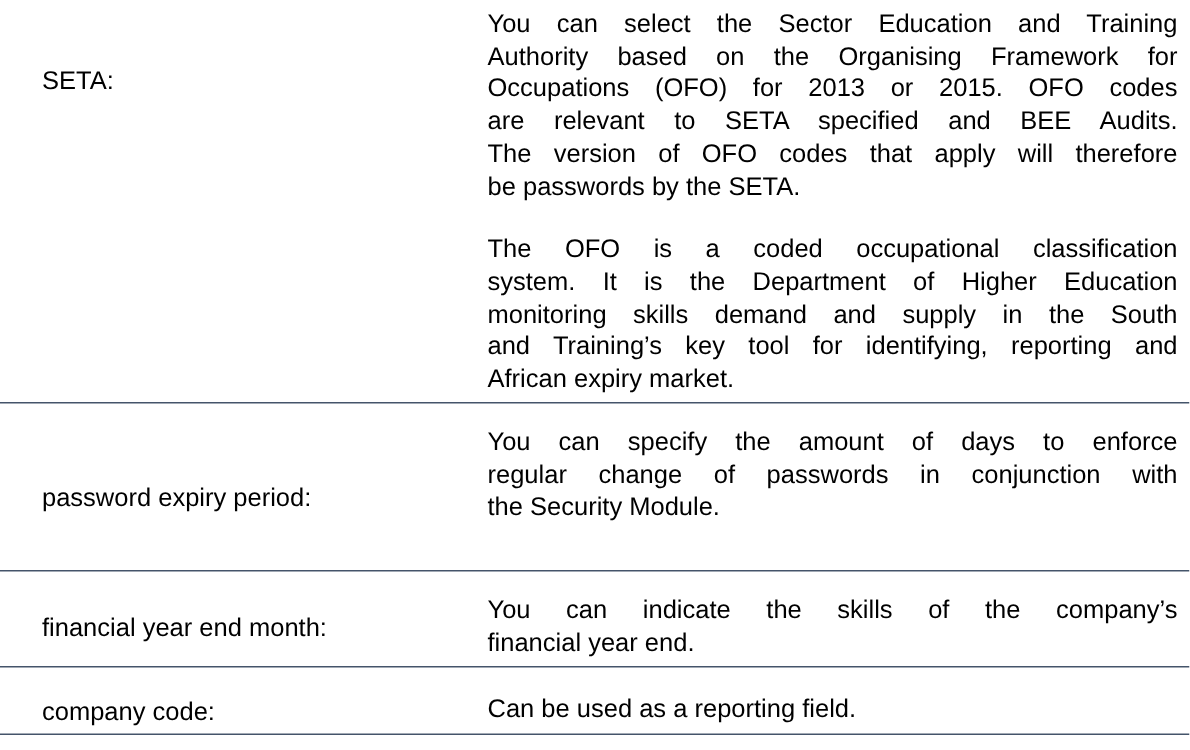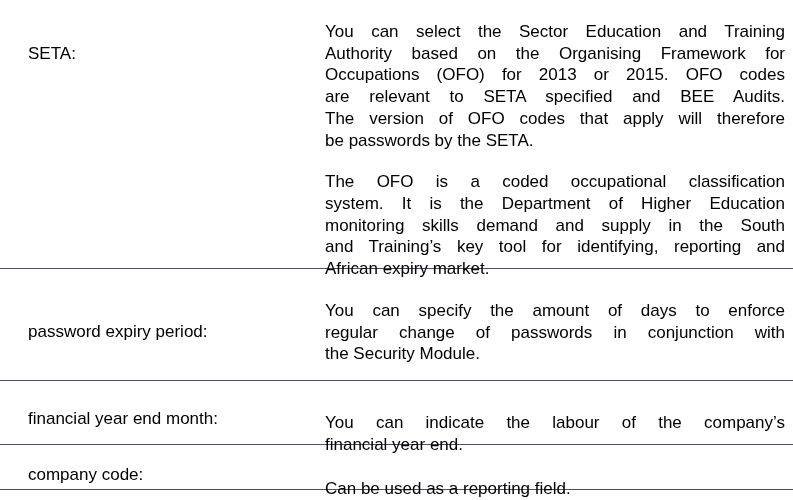--- a/index.html
+++ b/index.html
@@ -45,21 +45,21 @@
     box-sizing: border-box;
     flex: 0 0 460px;
     width: 460px;
   }
   .row-0 .desc { padding-top: 5px;  }
   .row-1 .desc { padding-top: 15px; }
   .row-2 .desc { padding-top: 15px; }
   .row-3 .desc { padding-top: 17px; }
 
   .para {
-    margin: 16px 0 20px 0;
+    margin: 0 0 20px 0;
   }
   .para:last-child { margin-bottom: 0; }
 
   .line {
     text-align: justify;
     text-align-last: justify;
   }
   .para .line:last-child {
     text-align-last: left;
   }
@@ -98,21 +98,21 @@
           <div class="line">regular change of passwords in conjunction with</div>
           <div class="line">the Security Module.</div>
         </div>
       </div>
   </section>
 
   <section class="row row-2">
     <div class="term">financial year end month:</div>
     <div class="desc">
         <div class="para">
-          <div class="line">You can indicate the labour of the company’s</div>
+          <div class="line">You can indicate the skills of the company’s</div>
           <div class="line">financial year end.</div>
         </div>
       </div>
   </section>
 
   <section class="row row-3">
     <div class="term">company code:</div>
     <div class="desc">
         <div class="para">
           <div class="line">Can be used as a reporting field.</div>

